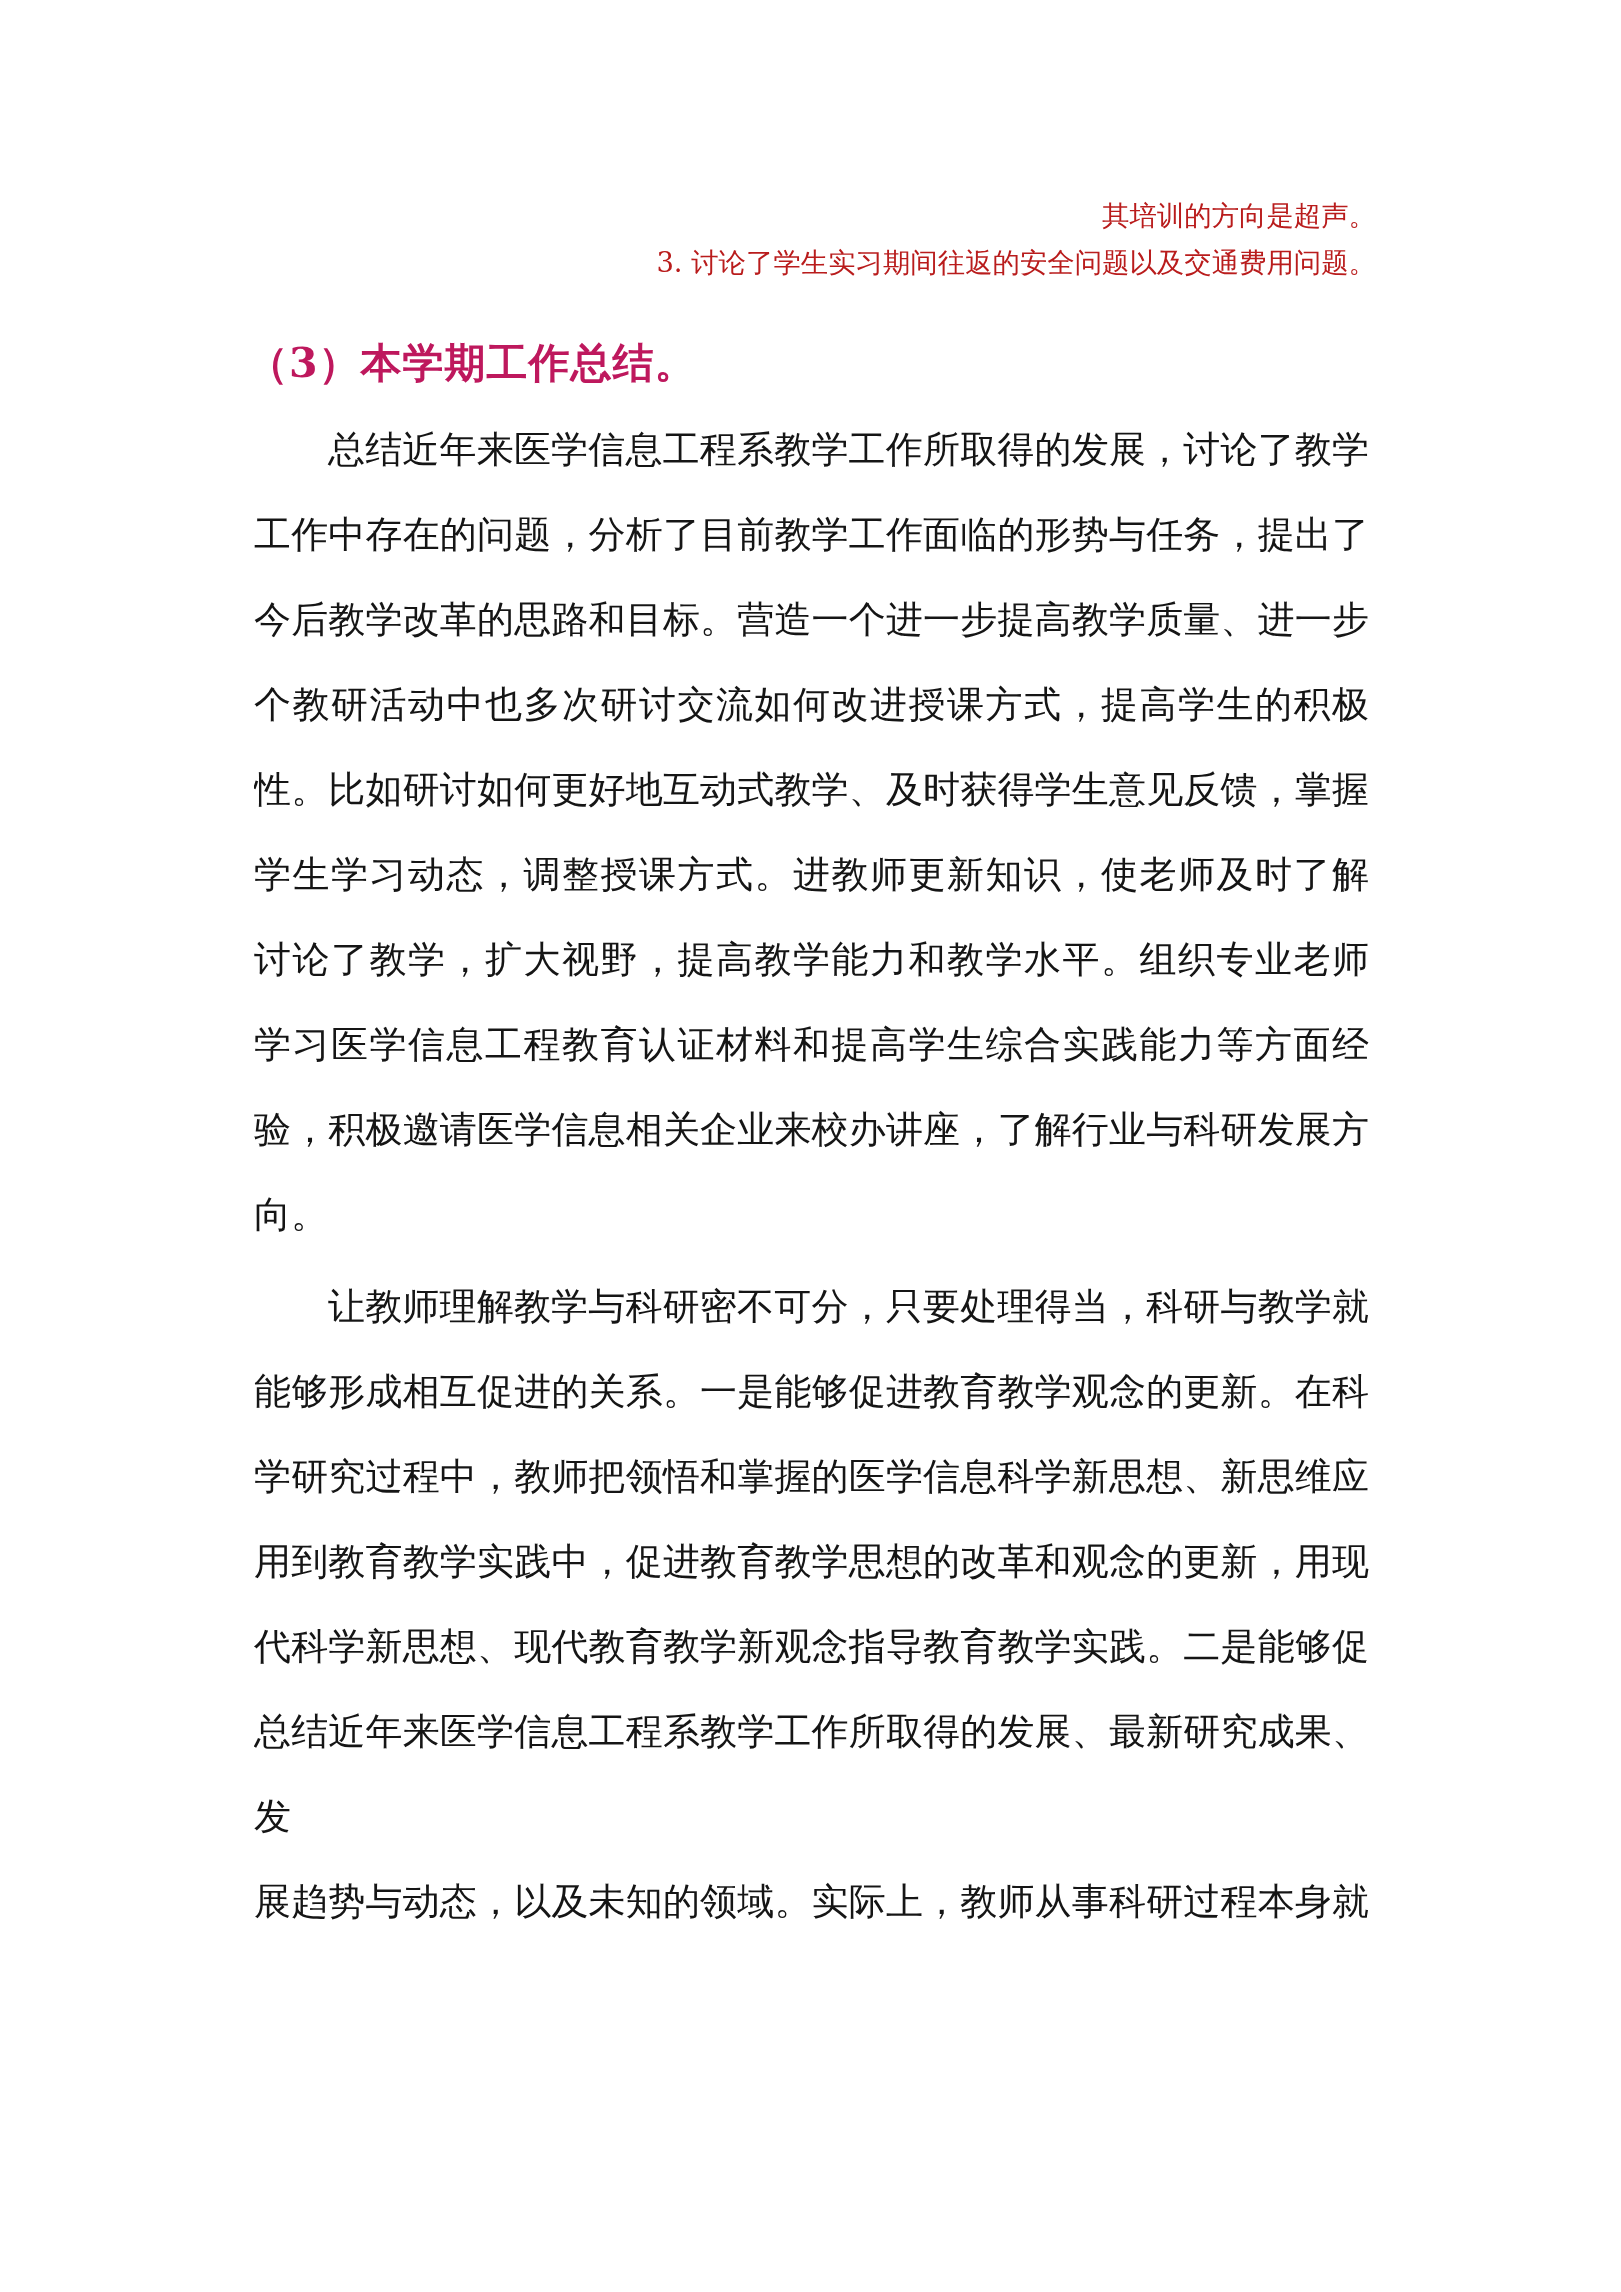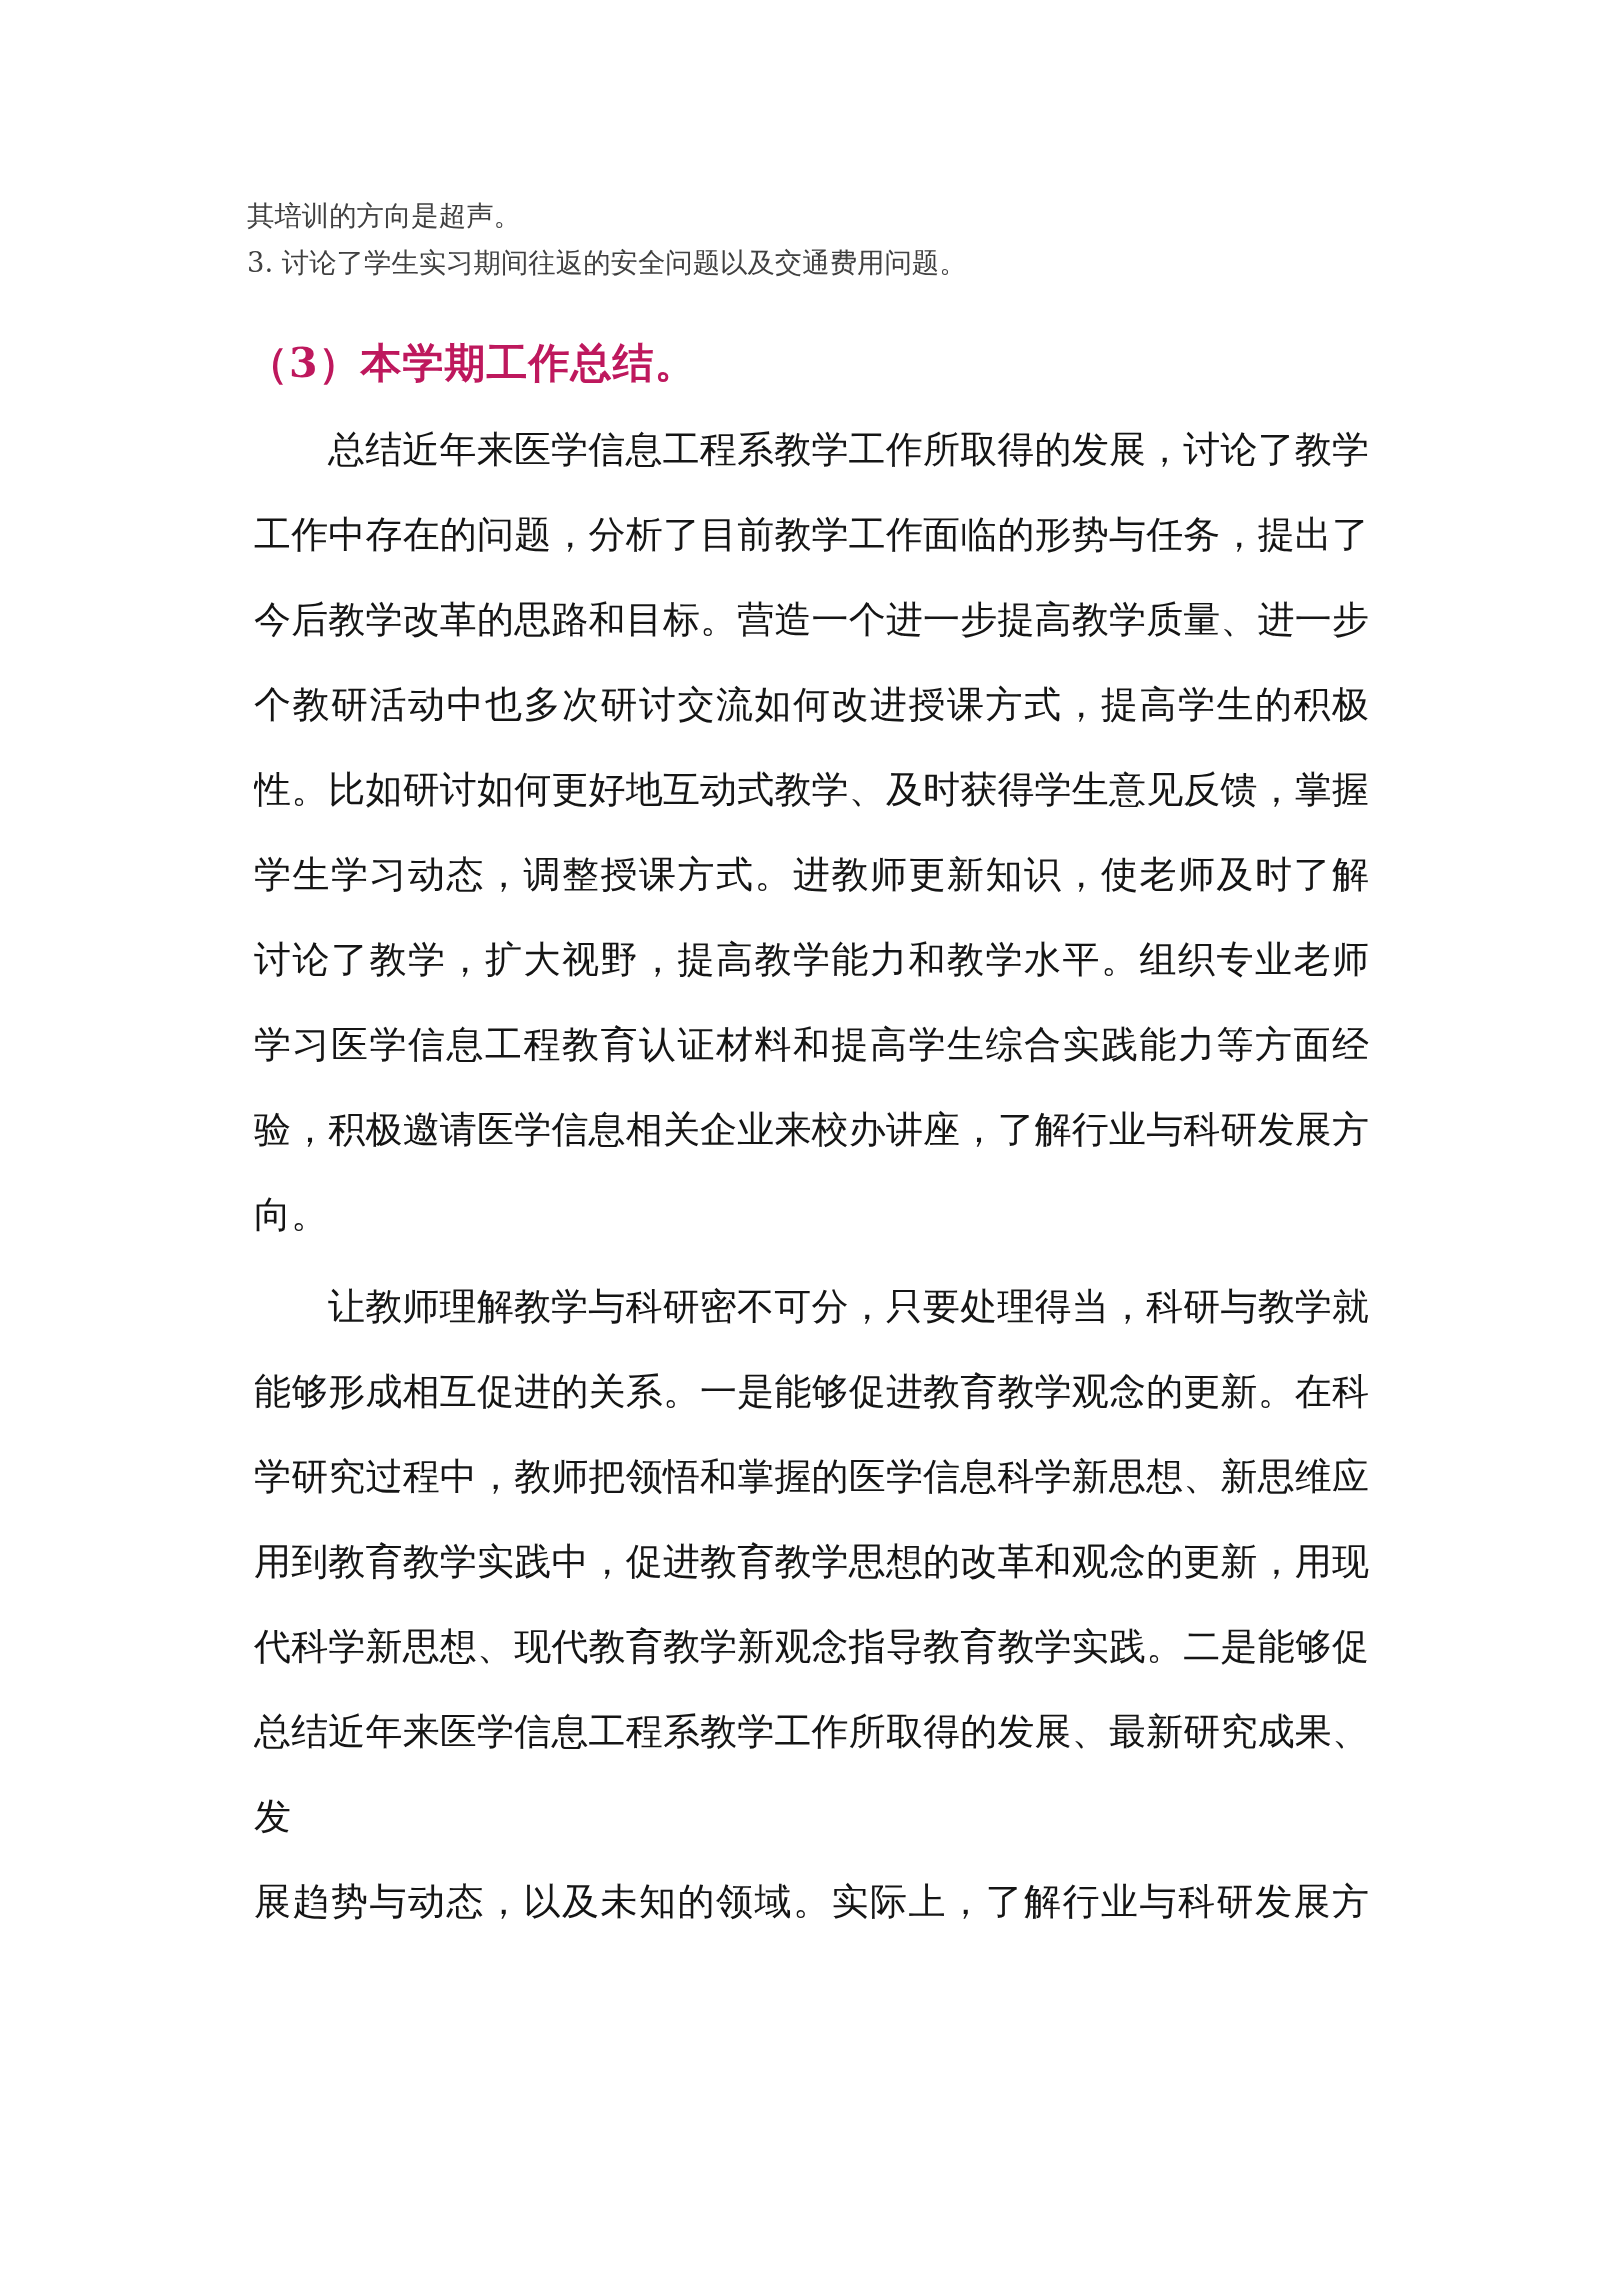--- a/index.html
+++ b/index.html
@@ -18,22 +18,23 @@
     font-family: "DejaVu Serif", serif;
     color: #1a1a1a;
   }
   
   .notes {
     width: 100%;
   }
   .note-line {
     font-size: 27.4px;
     line-height: 47px;
-    color: #404040;
+    color: #b91c1c;
     white-space: nowrap;
+    text-align: right;
   }
   
   .heading {
     margin: 48px 0 0 0;
     font-size: 41px;
     line-height: 59px;
     font-weight: bold;
     color: #be185d;
     letter-spacing: 1px;
     white-space: nowrap;
@@ -91,19 +92,19 @@
       <span class="bline para-end">向。</span>
     </p>
 
     <p class="para">
       <span class="bline first">让教师理解教学与科研密不可分，只要处理得当，科研与教学就</span>
       <span class="bline">能够形成相互促进的关系。一是能够促进教育教学观念的更新。在科</span>
       <span class="bline">学研究过程中，教师把领悟和掌握的医学信息科学新思想、新思维应</span>
       <span class="bline">用到教育教学实践中，促进教育教学思想的改革和观念的更新，用现</span>
       <span class="bline">代科学新思想、现代教育教学新观念指导教育教学实践。二是能够促</span>
       <span class="bline">总结近年来医学信息工程系教学工作所取得的发展、最新研究成果、发</span>
-      <span class="bline">展趋势与动态，以及未知的领域。实际上，了解行业与科研发展方</span>
+      <span class="bline">展趋势与动态，以及未知的领域。实际上，教师从事科研过程本身就</span>
     </p>
 
   </div>
 
 </div>
 
 
 </body></html>

